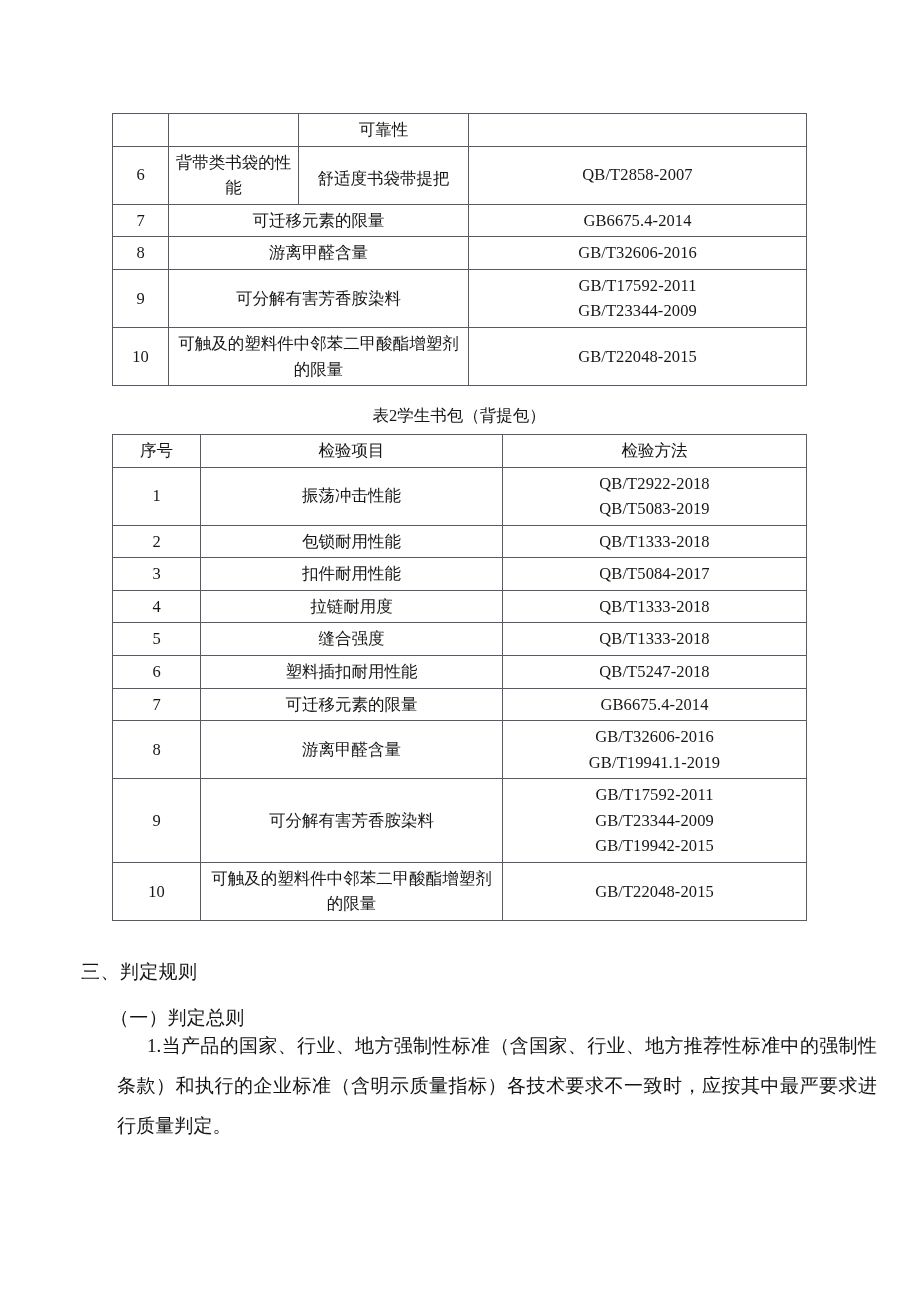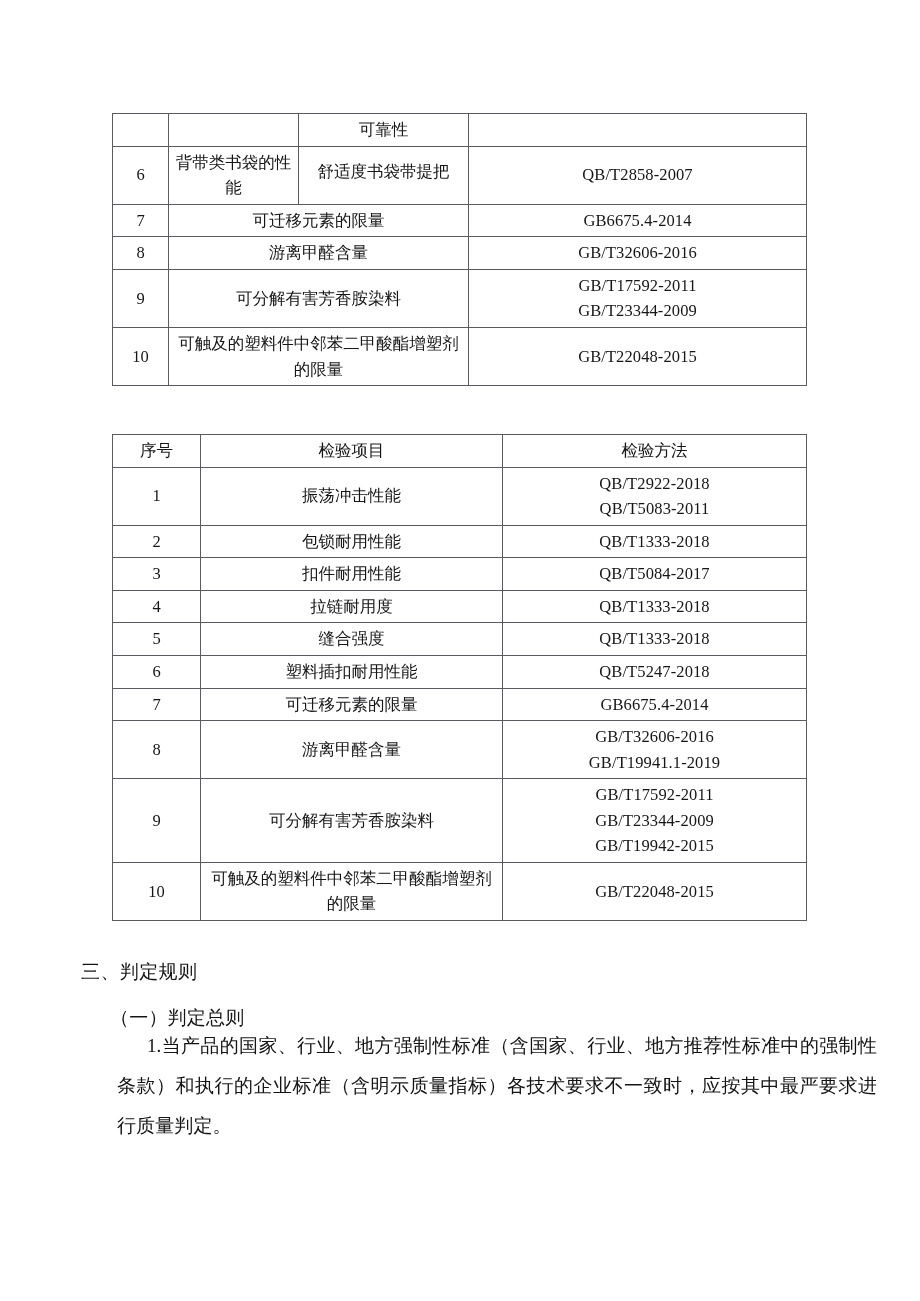--- a/index.html
+++ b/index.html
@@ -139,21 +139,21 @@
       <tr class="t1-r1">
         <td class="num empty"></td>
         <td class="empty"></td>
         <td>可靠性</td>
         <td class="code empty"></td>
       </tr>
 
       <tr class="t1-r6">
         <td class="num">6</td>
         <td>背带类书袋的性能</td>
-        <td style="vertical-align:top;padding-top:12px">舒适度书袋带提把</td>
+        <td style="vertical-align:top;padding-top:19px">舒适度书袋带提把</td>
         <td class="code">
             <span class="code-line">QB/T2858-2007</span>
           </td>
       </tr>
 
       <tr class="t1-r7">
         <td class="num">7</td>
         <td colspan="2">可迁移元素的限量</td>
         <td class="code">
             <span class="code-line">GB6675.4-2014</span>
@@ -180,40 +180,41 @@
       <tr class="t1-r10">
         <td class="num">10</td>
         <td colspan="2">可触及的塑料件中邻苯二甲酸酯增塑剂的限量</td>
         <td class="code">
             <span class="code-line">GB/T22048-2015</span>
           </td>
       </tr>
     </tbody>
   </table>
 
+  <div id="caption-table-two" class="table-caption">表2学生书包（背提包）</div>
 
   <table id="table-two" class="doc-table">
     <colgroup>
       <col style="width:88px">
       <col style="width:302px">
       <col style="width:304px">
     </colgroup>
     <tbody>
       <tr class="t2-head">
         <td>序号</td>
         <td>检验项目</td>
         <td>检验方法</td>
       </tr>
 
       <tr class="t2-tall">
         <td class="num">1</td>
         <td>振荡冲击性能</td>
         <td class="code">
             <span class="code-line">QB/T2922-2018</span>
-            <span class="code-line">QB/T5083-2011</span>
+            <span class="code-line">QB/T5083-2019</span>
           </td>
       </tr>
 
       <tr>
         <td class="num">2</td>
         <td>包锁耐用性能</td>
         <td class="code">
             <span class="code-line">QB/T1333-2018</span>
           </td>
       </tr>

